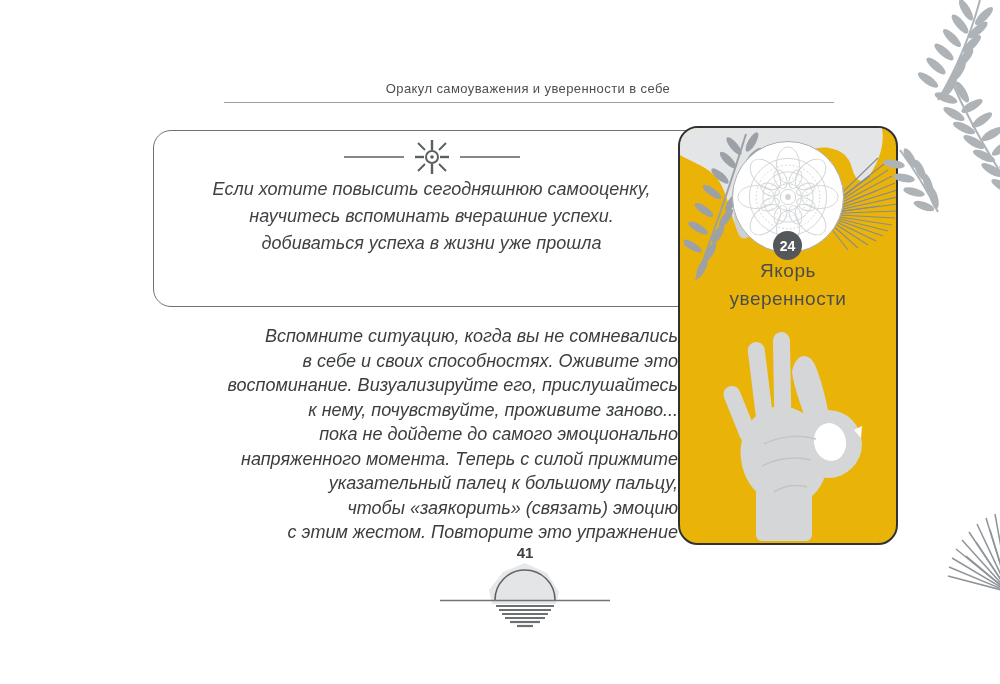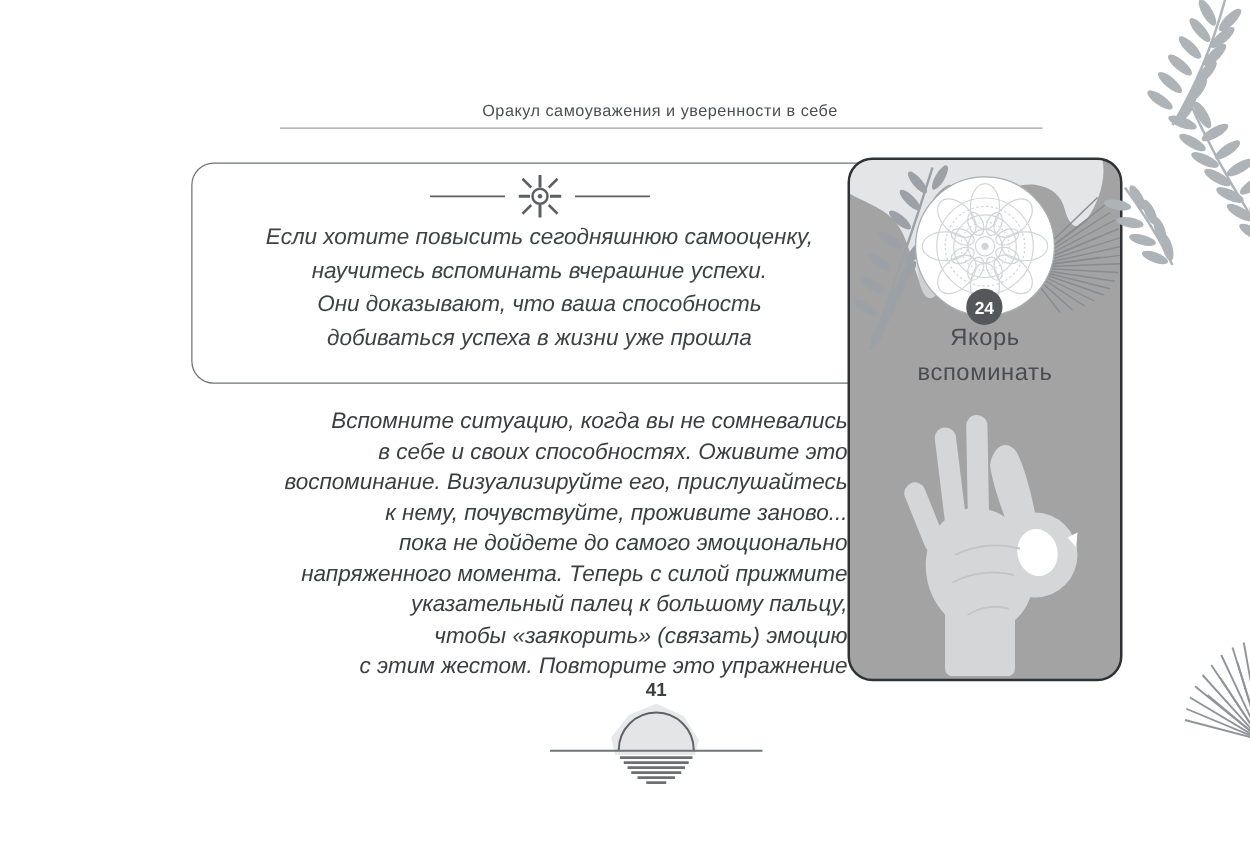--- a/index.html
+++ b/index.html
@@ -17,21 +17,21 @@
              border-radius:18px;box-sizing:border-box;text-align:center;}
   .quote-ornament{display:block;margin:8px auto 0 auto;}
   .quote-lines{margin-top:1px;font-style:italic;font-size:18px;line-height:27px;color:#3f4245;}
 
   
   .body-text{top:324px;left:100px;width:550px;text-align:right;font-size:18px;
              line-height:24.5px;color:#3b3e40;font-style:italic;}
 
   
   .card{top:126px;left:650px;width:220px;height:419px;border:2px solid #2f3235;
-        border-radius:20px;box-sizing:border-box;background:#a3a3a3;overflow:hidden;}
+        border-radius:20px;box-sizing:border-box;background:#eab308;overflow:hidden;}
   .card-blob{top:0;left:0;}
   .card-branch{top:2px;left:4px;}
   .card-pine{top:28px;left:138px;}
   .mandala-circle{top:13px;left:52px;width:112px;height:112px;border-radius:50%;
                   background:#ffffff;border:1px solid #a9aeb1;box-sizing:border-box;}
   .card-badge{top:103px;left:93px;width:29px;height:29px;border-radius:50%;background:#55585b;
               color:#ffffff;font-size:14px;font-weight:bold;display:flex;align-items:center;
               justify-content:center;}
   .card-title{top:129px;left:0;width:216px;text-align:center;font-size:19px;line-height:28px;
               color:#4a4c4f;font-weight:500;letter-spacing:.5px;}
@@ -67,21 +67,20 @@
         <line x1="83" y1="25" x2="76" y2="32" stroke-width="2"></line>
         <line x1="98" y1="18" x2="107" y2="18" stroke-width="2.4"></line>
         <line x1="82" y1="18" x2="73" y2="18" stroke-width="2.4"></line>
         <circle cx="90" cy="18" r="6" stroke-width="2" fill="#ffffff"></circle>
         <circle cx="90" cy="18" r="1.8" fill="#5d6063" stroke="none"></circle>
       </g>
     </svg>
     <div class="quote-lines">
       <div>Если хотите повысить сегодняшнюю самооценку,</div>
       <div>научитесь вспоминать вчерашние успехи.</div>
-      <div>Они доказывают, что ваша способность</div>
       <div>добиваться успеха в жизни уже прошла</div>
     </div>
   </div>
 
   <div class="abs body-text">
     <div>Вспомните ситуацию, когда вы не сомневались</div>
     <div>в себе и своих способностях. Оживите это</div>
     <div>воспоминание. Визуализируйте его, прислушайтесь</div>
     <div>к нему, почувствуйте, проживите заново...</div>
     <div>пока не дойдете до самого эмоционально</div>
@@ -168,21 +167,21 @@
           <ellipse cx="57" cy="37" rx="6" ry="10" transform="rotate(337.5 57 57)"></ellipse>
           <circle cx="57" cy="57" r="3" fill="#d2d5d7" stroke="none"></circle>
         </g>
       </svg>
     </div>
     <div class="abs card-badge">
       <span>24</span>
     </div>
     <div class="abs card-title">
       <div>Якорь</div>
-      <div>вспоминать</div>
+      <div>уверенности</div>
     </div>
     <svg class="abs card-hand" width="170" height="215" viewBox="0 0 170 215">
       <g fill="#d5d6d8">
         <rect x="50" y="150" width="56" height="65" rx="6"></rect>
         <ellipse cx="78" cy="130" rx="43" ry="50" transform="rotate(-14 78 130)"></ellipse>
         <rect x="18" y="60" width="17" height="60" rx="8.5" transform="rotate(-22 26 70)"></rect>
         <rect x="42" y="16" width="17" height="100" rx="8.5" transform="rotate(-7 50 26)"></rect>
         <rect x="67" y="6" width="17" height="110" rx="8.5" transform="rotate(-1 75 16)"></rect>
         <path d="M86,46 C89,29 101,25 108,37 C113,47 118,64 122,84 L100,94 C94,77 88,61 86,46 Z"></path>
         <circle cx="122" cy="118" r="34"></circle>

